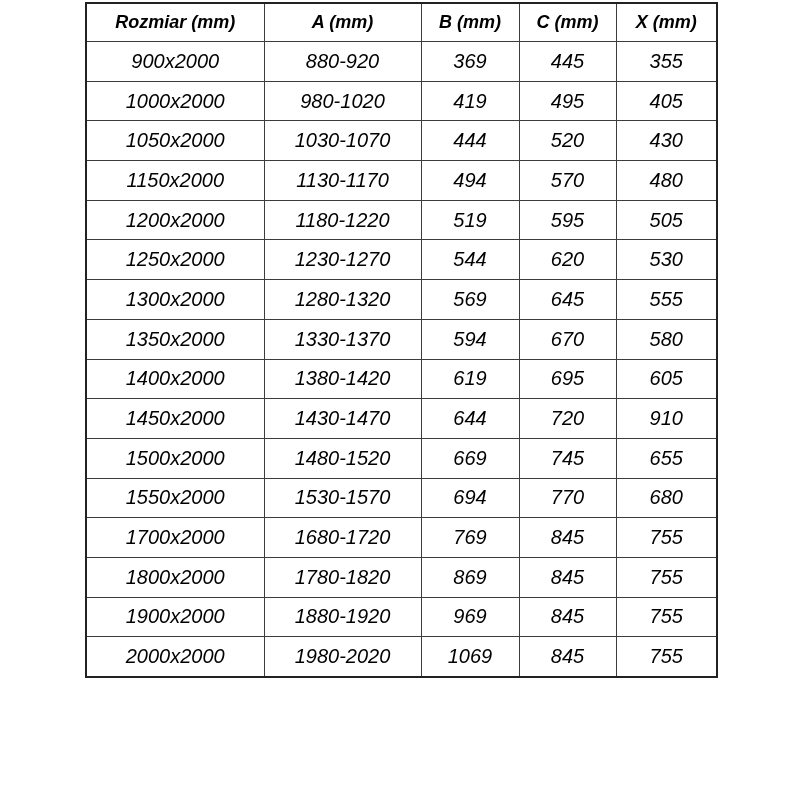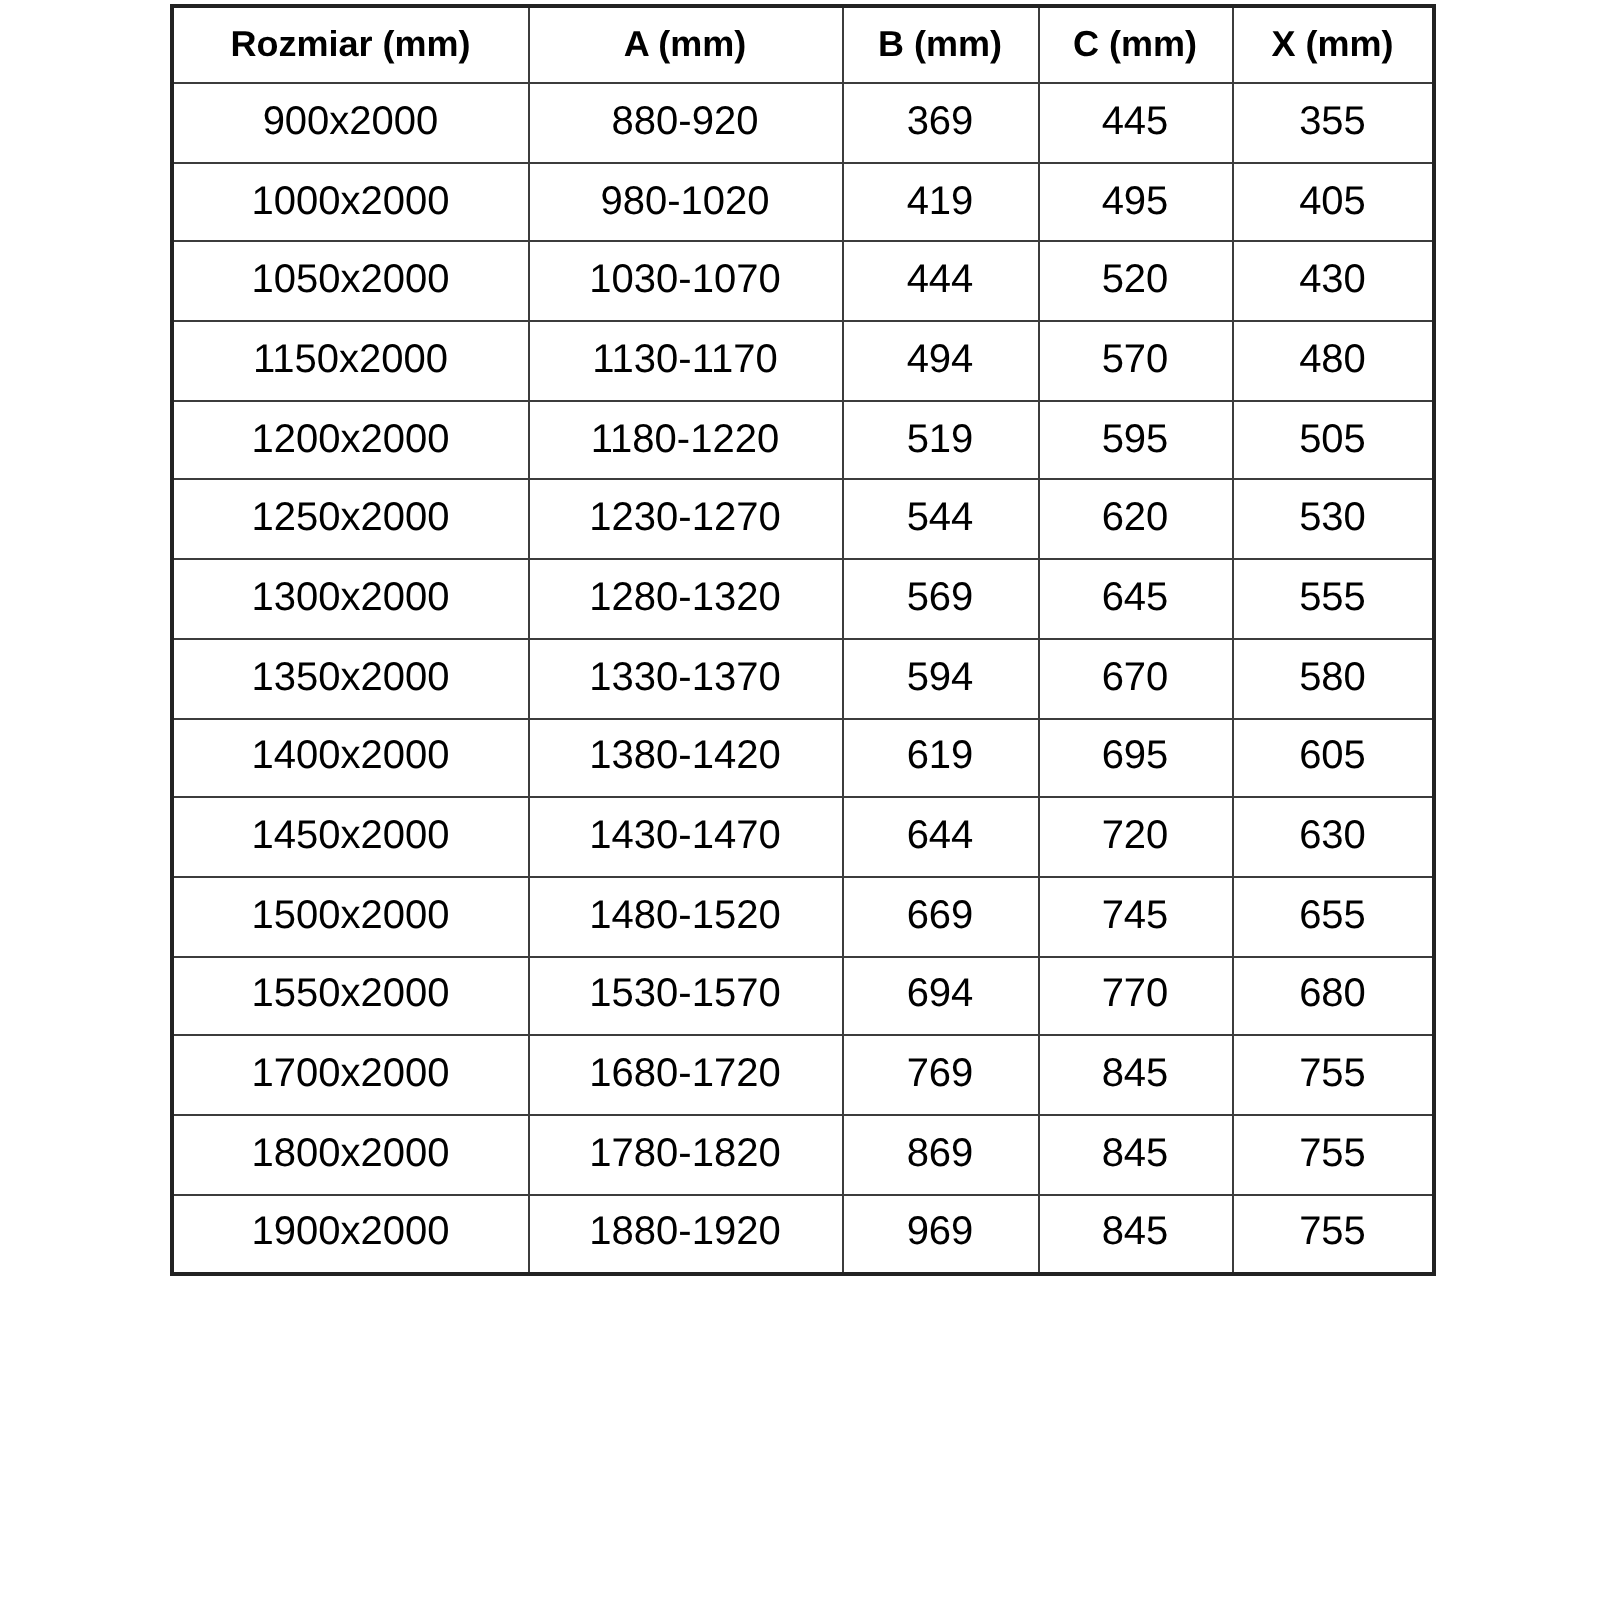--- a/index.html
+++ b/index.html
@@ -8,20 +8,21 @@
     width: 800px;
     height: 800px;
     background: #ffffff;
     font-family: "Liberation Sans", sans-serif;
   }
   .table-wrap {
     position: absolute;
     left: 85px;
     top: 2px;
     width: 631px;
+    font-style: italic;
   }
   table.spec-table {
     border-collapse: collapse;
     table-layout: fixed;
     width: 631px;
     border: 2px solid #222222;
     background: #ffffff;
   }
   table.spec-table col.c1 { width: 178px; }
   table.spec-table col.c2 { width: 157px; }
@@ -131,21 +132,21 @@
           <td>1380-1420</td>
           <td>619</td>
           <td>695</td>
           <td>605</td>
         </tr>
         <tr>
           <td>1450x2000</td>
           <td>1430-1470</td>
           <td>644</td>
           <td>720</td>
-          <td>630</td>
+          <td>910</td>
         </tr>
         <tr>
           <td>1500x2000</td>
           <td>1480-1520</td>
           <td>669</td>
           <td>745</td>
           <td>655</td>
         </tr>
         <tr>
           <td>1550x2000</td>
@@ -168,15 +169,22 @@
           <td>845</td>
           <td>755</td>
         </tr>
         <tr>
           <td>1900x2000</td>
           <td>1880-1920</td>
           <td>969</td>
           <td>845</td>
           <td>755</td>
         </tr>
+        <tr>
+          <td>2000x2000</td>
+          <td>1980-2020</td>
+          <td>1069</td>
+          <td>845</td>
+          <td>755</td>
+        </tr>
       </tbody>
   </table>
 </div>
 
 </body></html>

